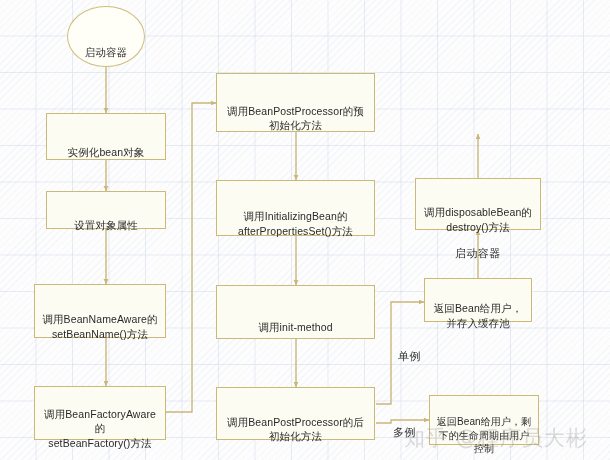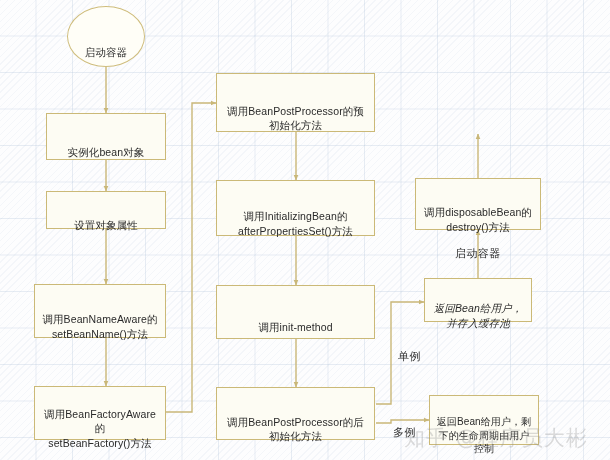--- a/index.html
+++ b/index.html
@@ -166,21 +166,21 @@
   </div>
 
   <div class="node" style="left:216px; top:285px; width:159px; height:54px;">
     <span class="txt">调用init-method</span>
   </div>
 
   <div class="node" style="left:216px; top:387px; width:159px; height:53px;">
     <span class="txt">调用BeanPostProcessor的后<br>初始化方法</span>
   </div>
 
-  <div class="node" style="left:424px; top:278px; width:108px; height:44px;font-style:italic;">
+  <div class="node" style="left:424px; top:278px; width:108px; height:44px;">
     <span class="txt">返回Bean给用户，<br>并存入缓存池</span>
   </div>
 
   <div class="node" style="left:429px; top:395px; width:110px; height:50px; font-size:10px;">
     <span class="txt">返回Bean给用户，剩<br>下的生命周期由用户<br>控制</span>
   </div>
 
   <div class="node" style="left:415px; top:178px; width:126px; height:52px;">
     <span class="txt">调用disposableBean的<br>destroy()方法</span>
   </div>

